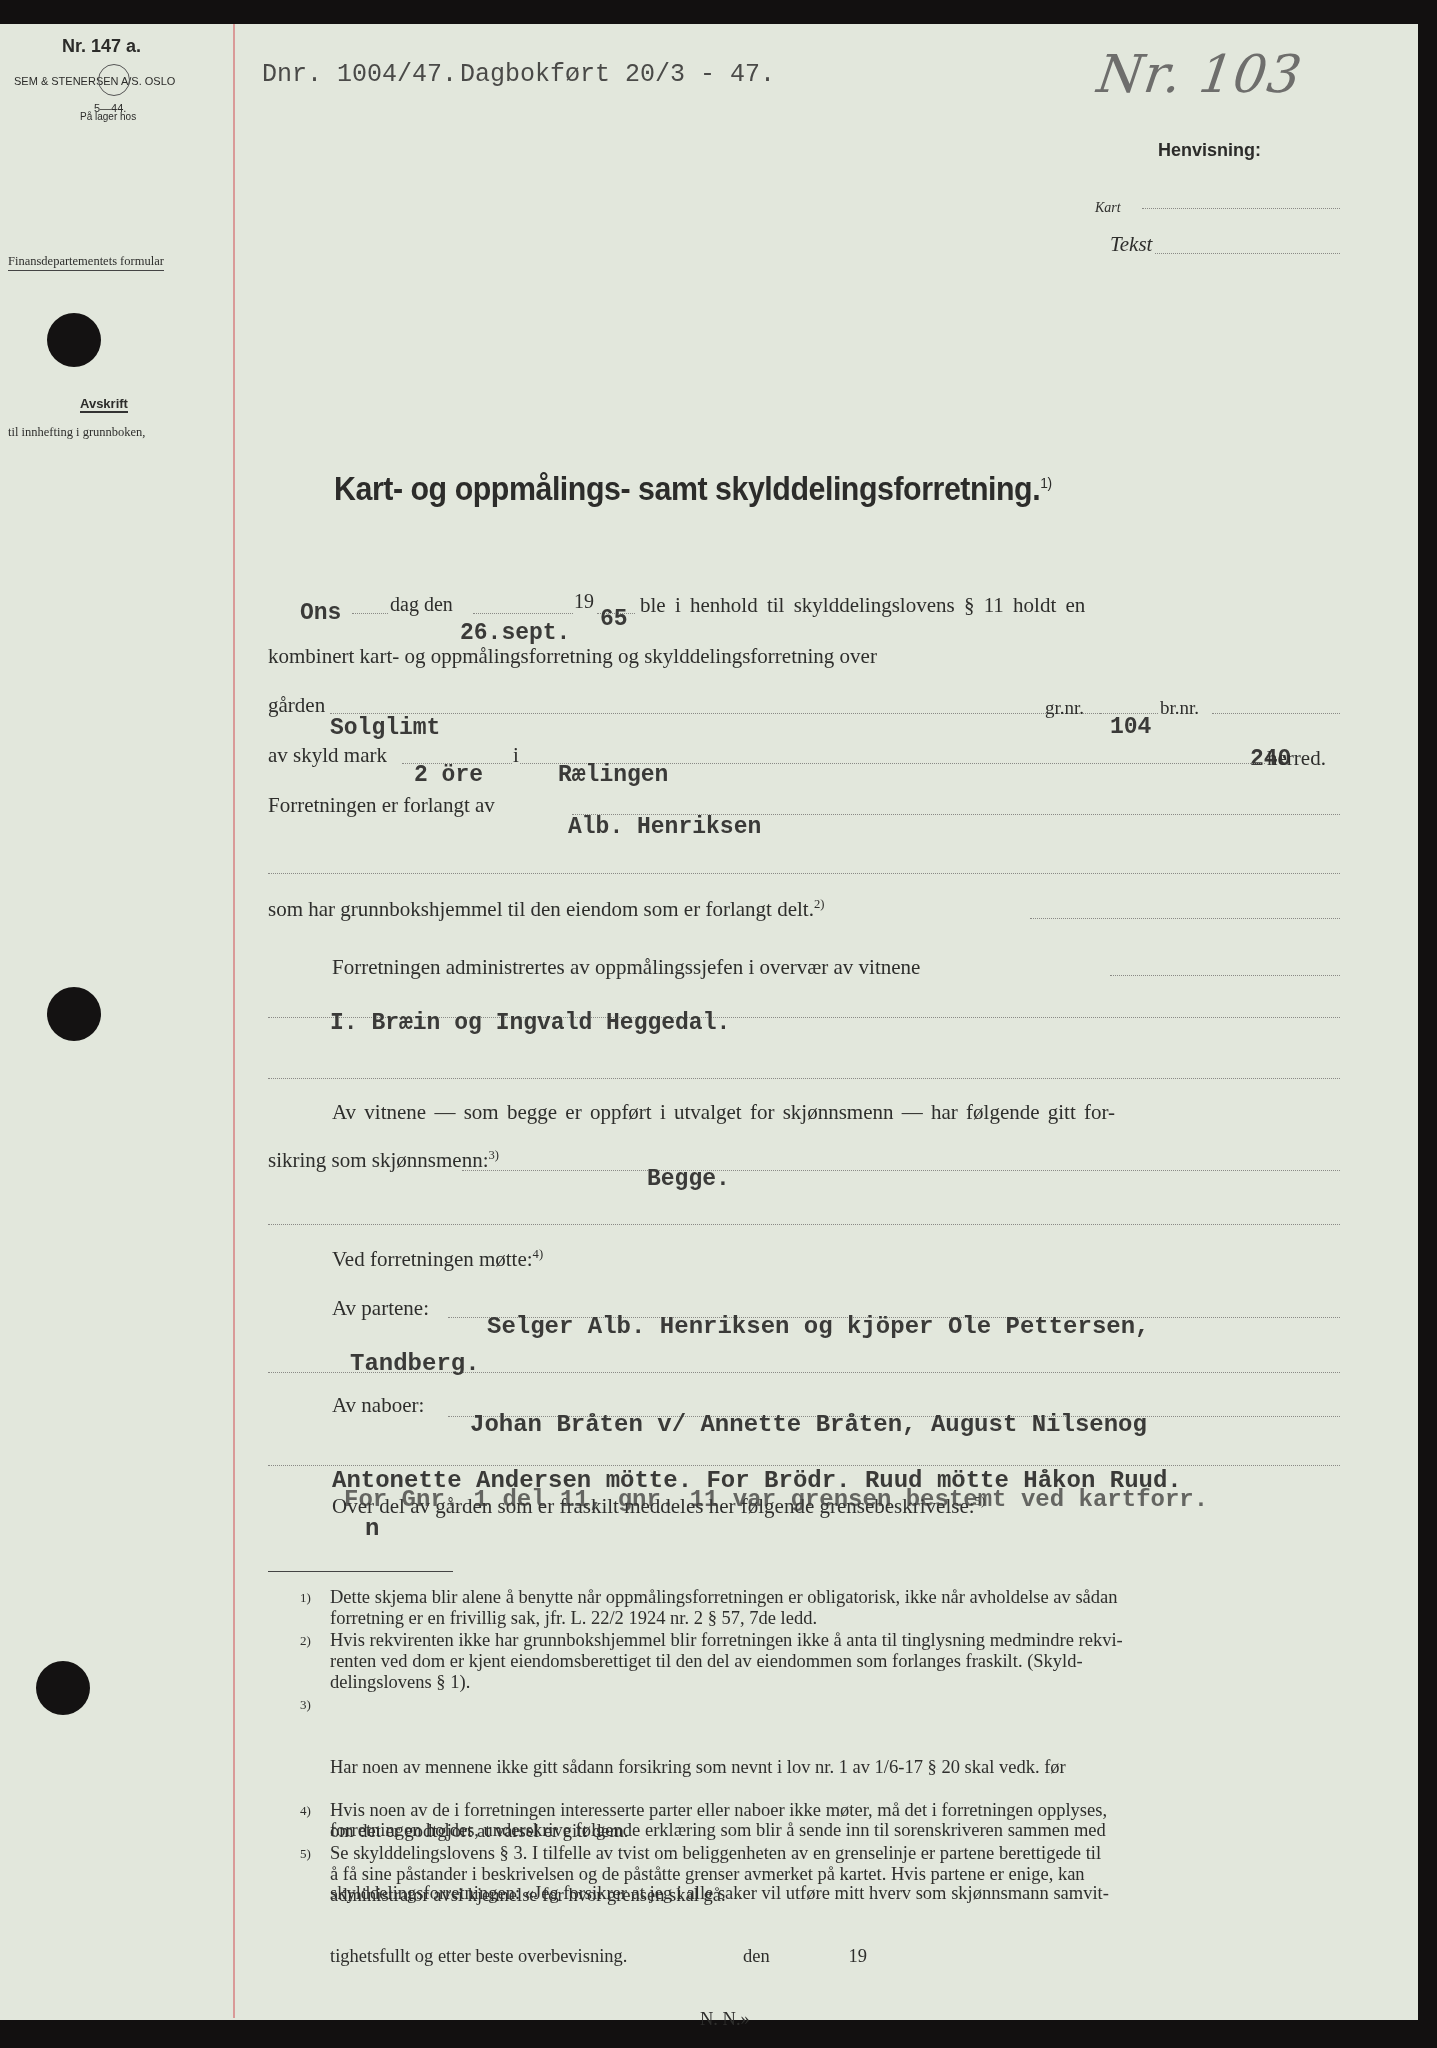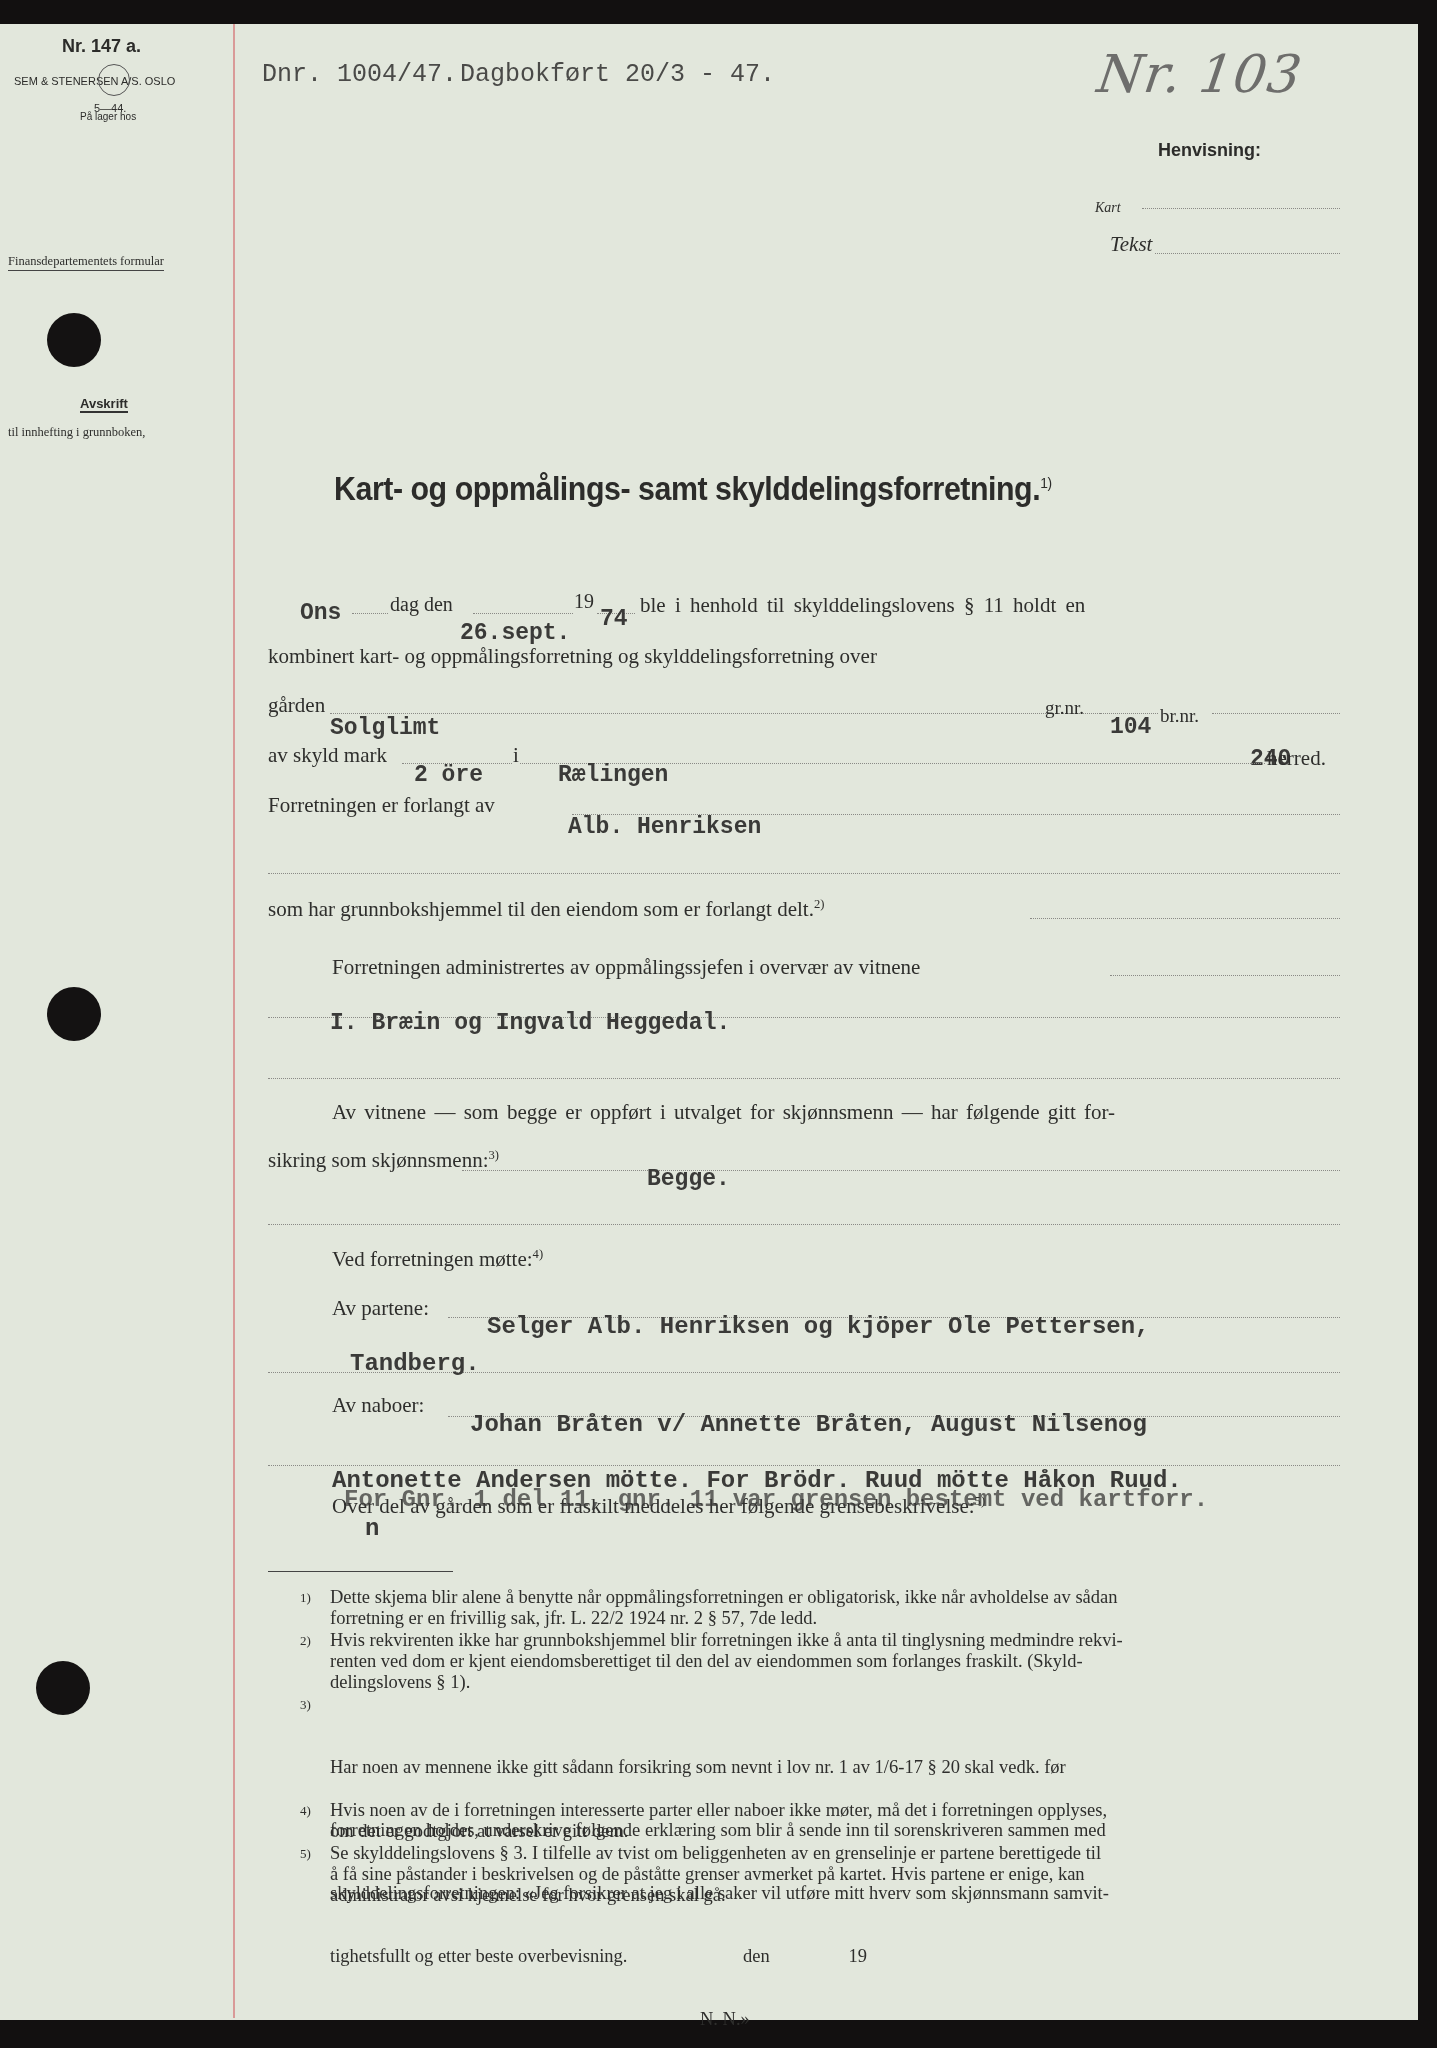--- a/index.html
+++ b/index.html
@@ -48,32 +48,32 @@
   <span>Kart- og oppmålings- samt skylddelingsforretning.</span><sup style="font-weight:normal;font-size:15px;">1)</sup>
 </div>
 
 <div class="abs mono" style="left:300px;top:600px;font-size:23px;">Ons</div>
 <div class="dots" style="left:352px;top:613px;width:36px;"></div>
 <div class="abs serif" style="left:390px;top:593px;font-size:20px;">dag den</div>
 <div class="dots" style="left:473px;top:613px;width:100px;"></div>
 <div class="abs mono" style="left:460px;top:606px;font-size:23px;margin-top:14px;">26.sept.</div>
 <div class="abs serif" style="left:574px;top:590px;font-size:20px;">19</div>
 <div class="dots" style="left:597px;top:613px;width:38px;"></div>
-<div class="abs mono" style="left:600px;top:606px;font-size:23px;">74</div>
+<div class="abs mono" style="left:600px;top:606px;font-size:23px;">65</div>
 <div class="abs serif" style="left:640px;top:593px;font-size:21px;word-spacing:4px;">ble i henhold til skylddelingslovens § 11 holdt en</div>
 
 <div class="abs serif" style="left:268px;top:644px;font-size:21px;">kombinert kart- og oppmålingsforretning og skylddelingsforretning over</div>
 
 <div class="abs serif" style="left:268px;top:693px;font-size:21px;">gården</div>
 <div class="dots" style="left:330px;top:713px;width:770px;"></div>
 <div class="abs mono" style="left:330px;top:715px;font-size:23px;">Solglimt</div>
 <div class="abs serif" style="left:1045px;top:697px;font-size:19px;">gr.nr.</div>
 <div class="dots" style="left:1100px;top:713px;width:58px;"></div>
 <div class="abs mono" style="left:1110px;top:714px;font-size:23px;">104</div>
-<div class="abs serif" style="left:1160px;top:697px;font-size:19px;margin-top:8px;">br.nr.</div>
+<div class="abs serif" style="left:1160px;top:697px;font-size:19px;">br.nr.</div>
 <div class="dots" style="left:1212px;top:713px;width:128px;"></div>
 <div class="abs mono" style="left:1250px;top:718px;font-size:23px;margin-top:28px;">240</div>
 
 <div class="abs serif" style="left:268px;top:743px;font-size:21px;">av skyld mark</div>
 <div class="dots" style="left:402px;top:763px;width:110px;"></div>
 <div class="abs mono" style="left:414px;top:762px;font-size:23px;">2 öre</div>
 <div class="abs serif" style="left:513px;top:743px;font-size:21px;">i</div>
 <div class="dots" style="left:520px;top:763px;width:745px;"></div>
 <div class="abs mono" style="left:558px;top:762px;font-size:23px;">Rælingen</div>
 <div class="abs serif" style="left:1267px;top:746px;font-size:21px;">herred.</div>

